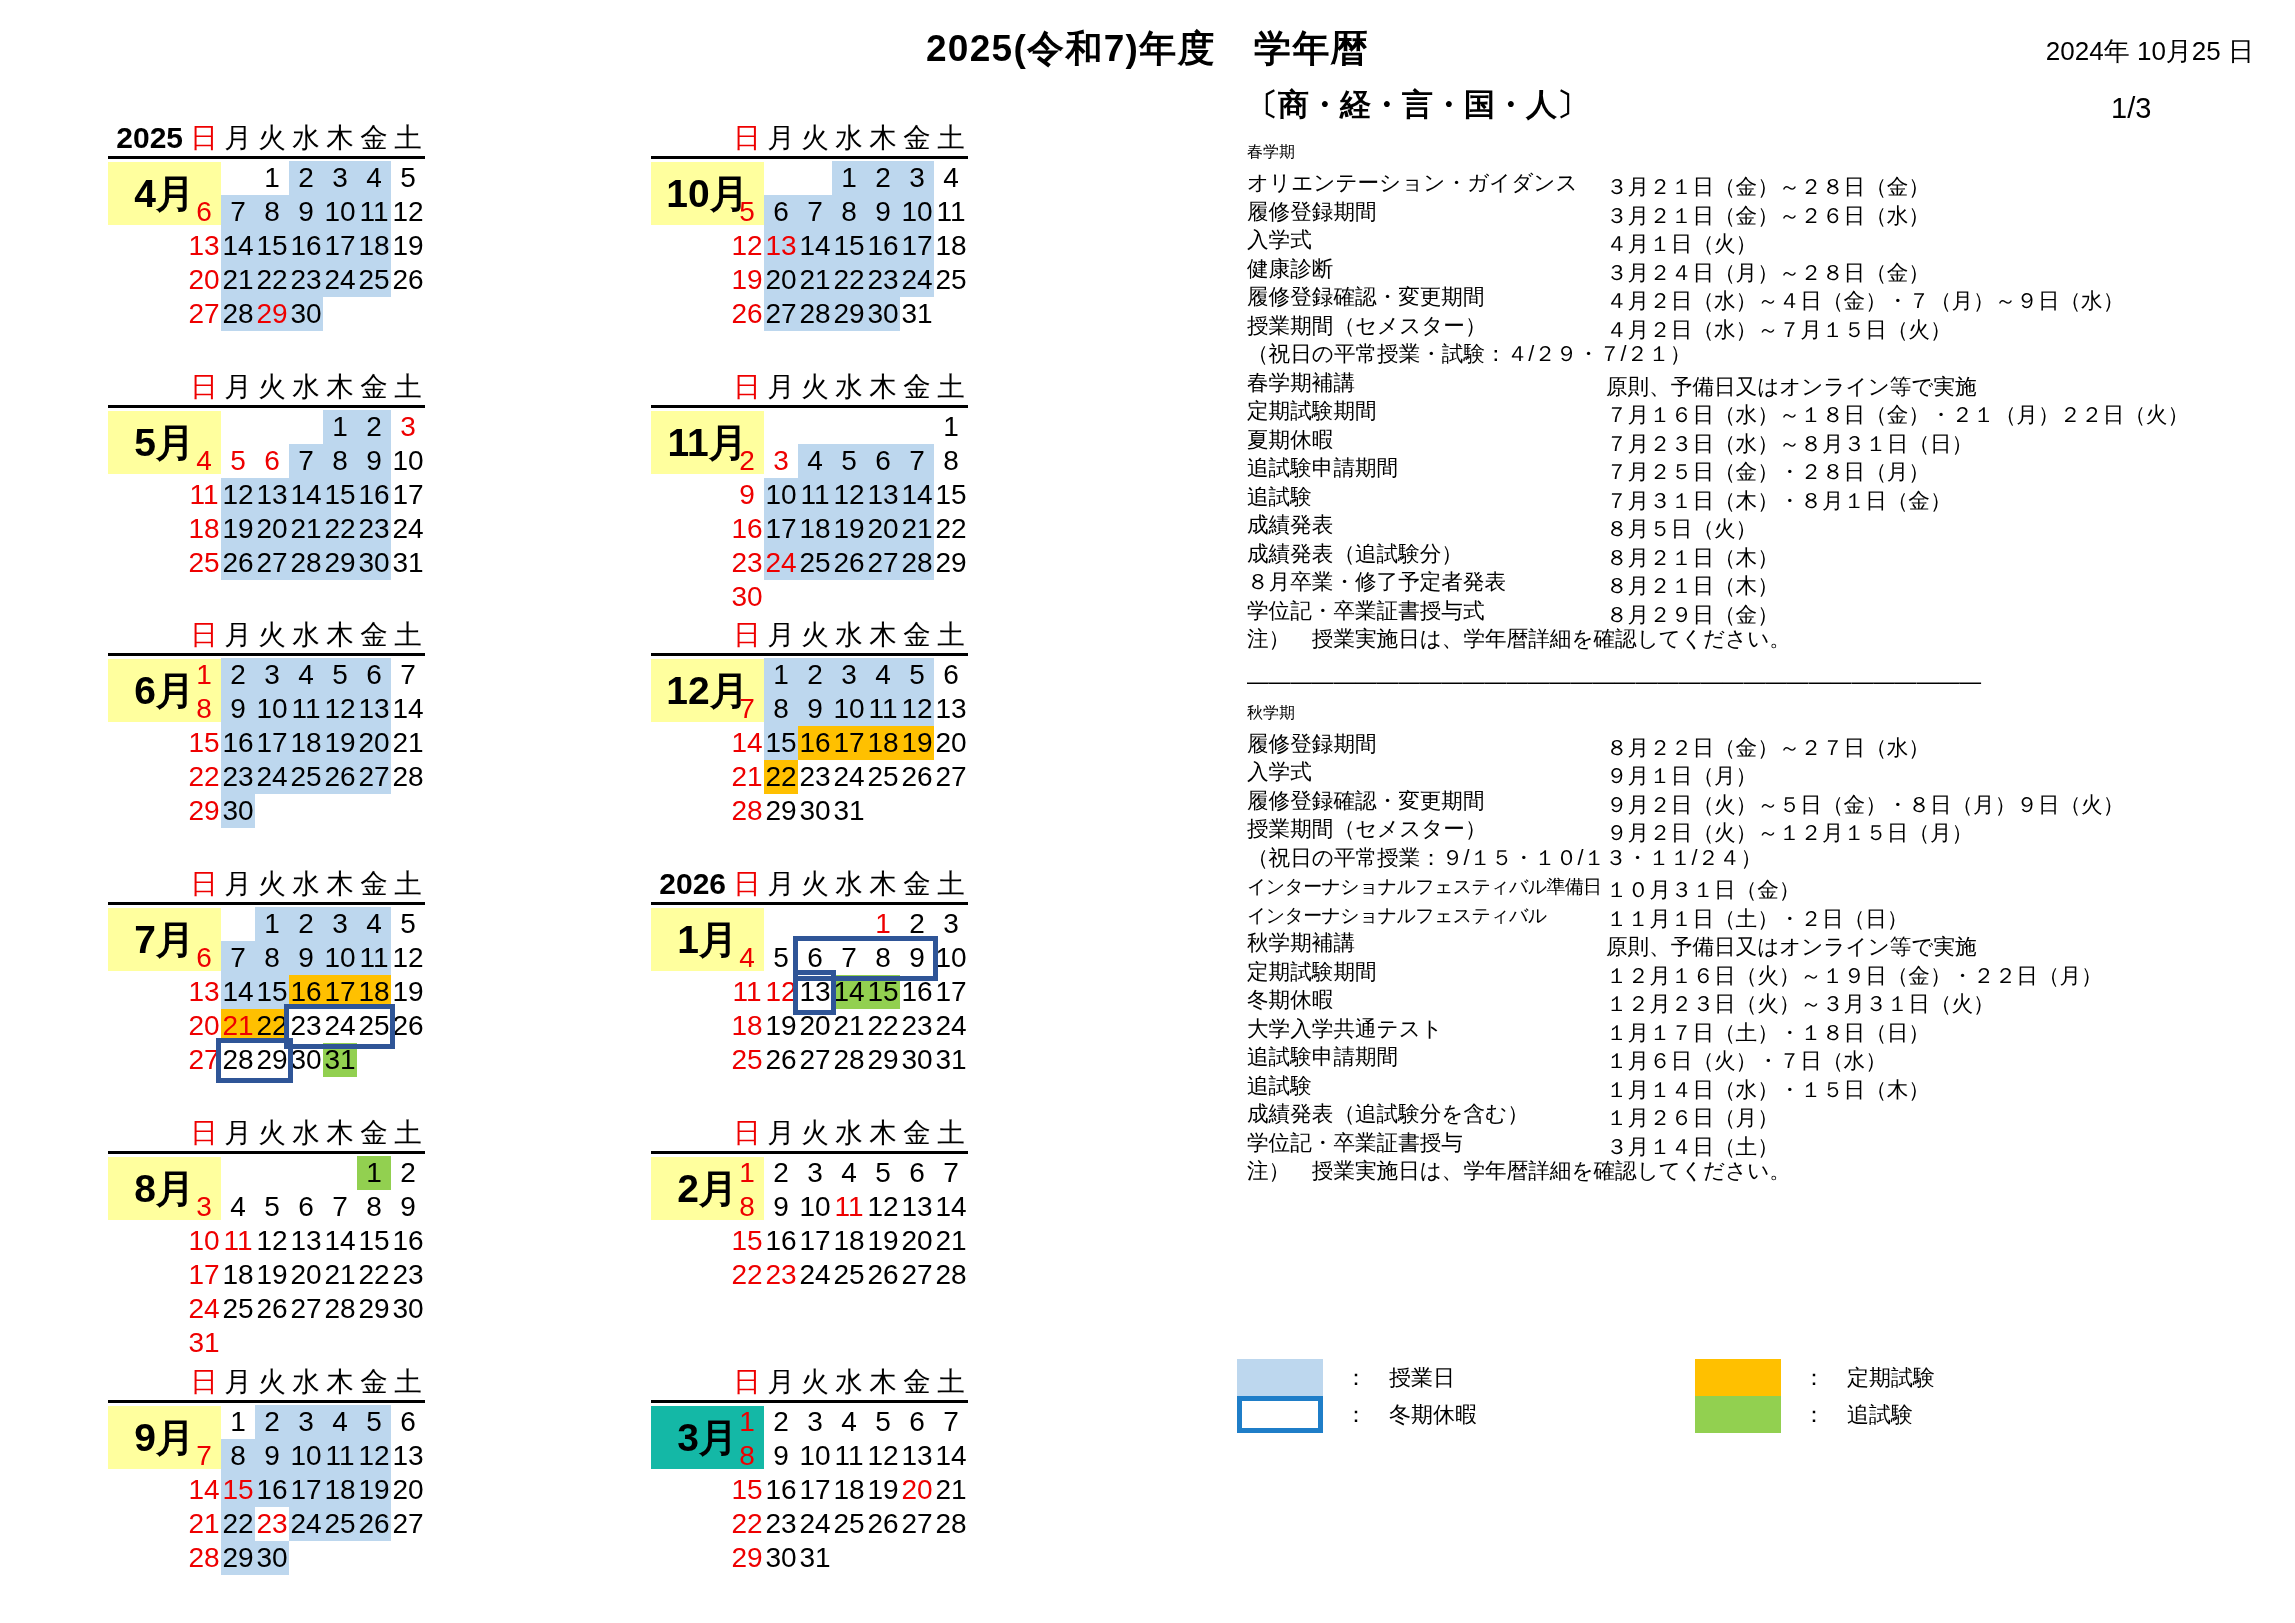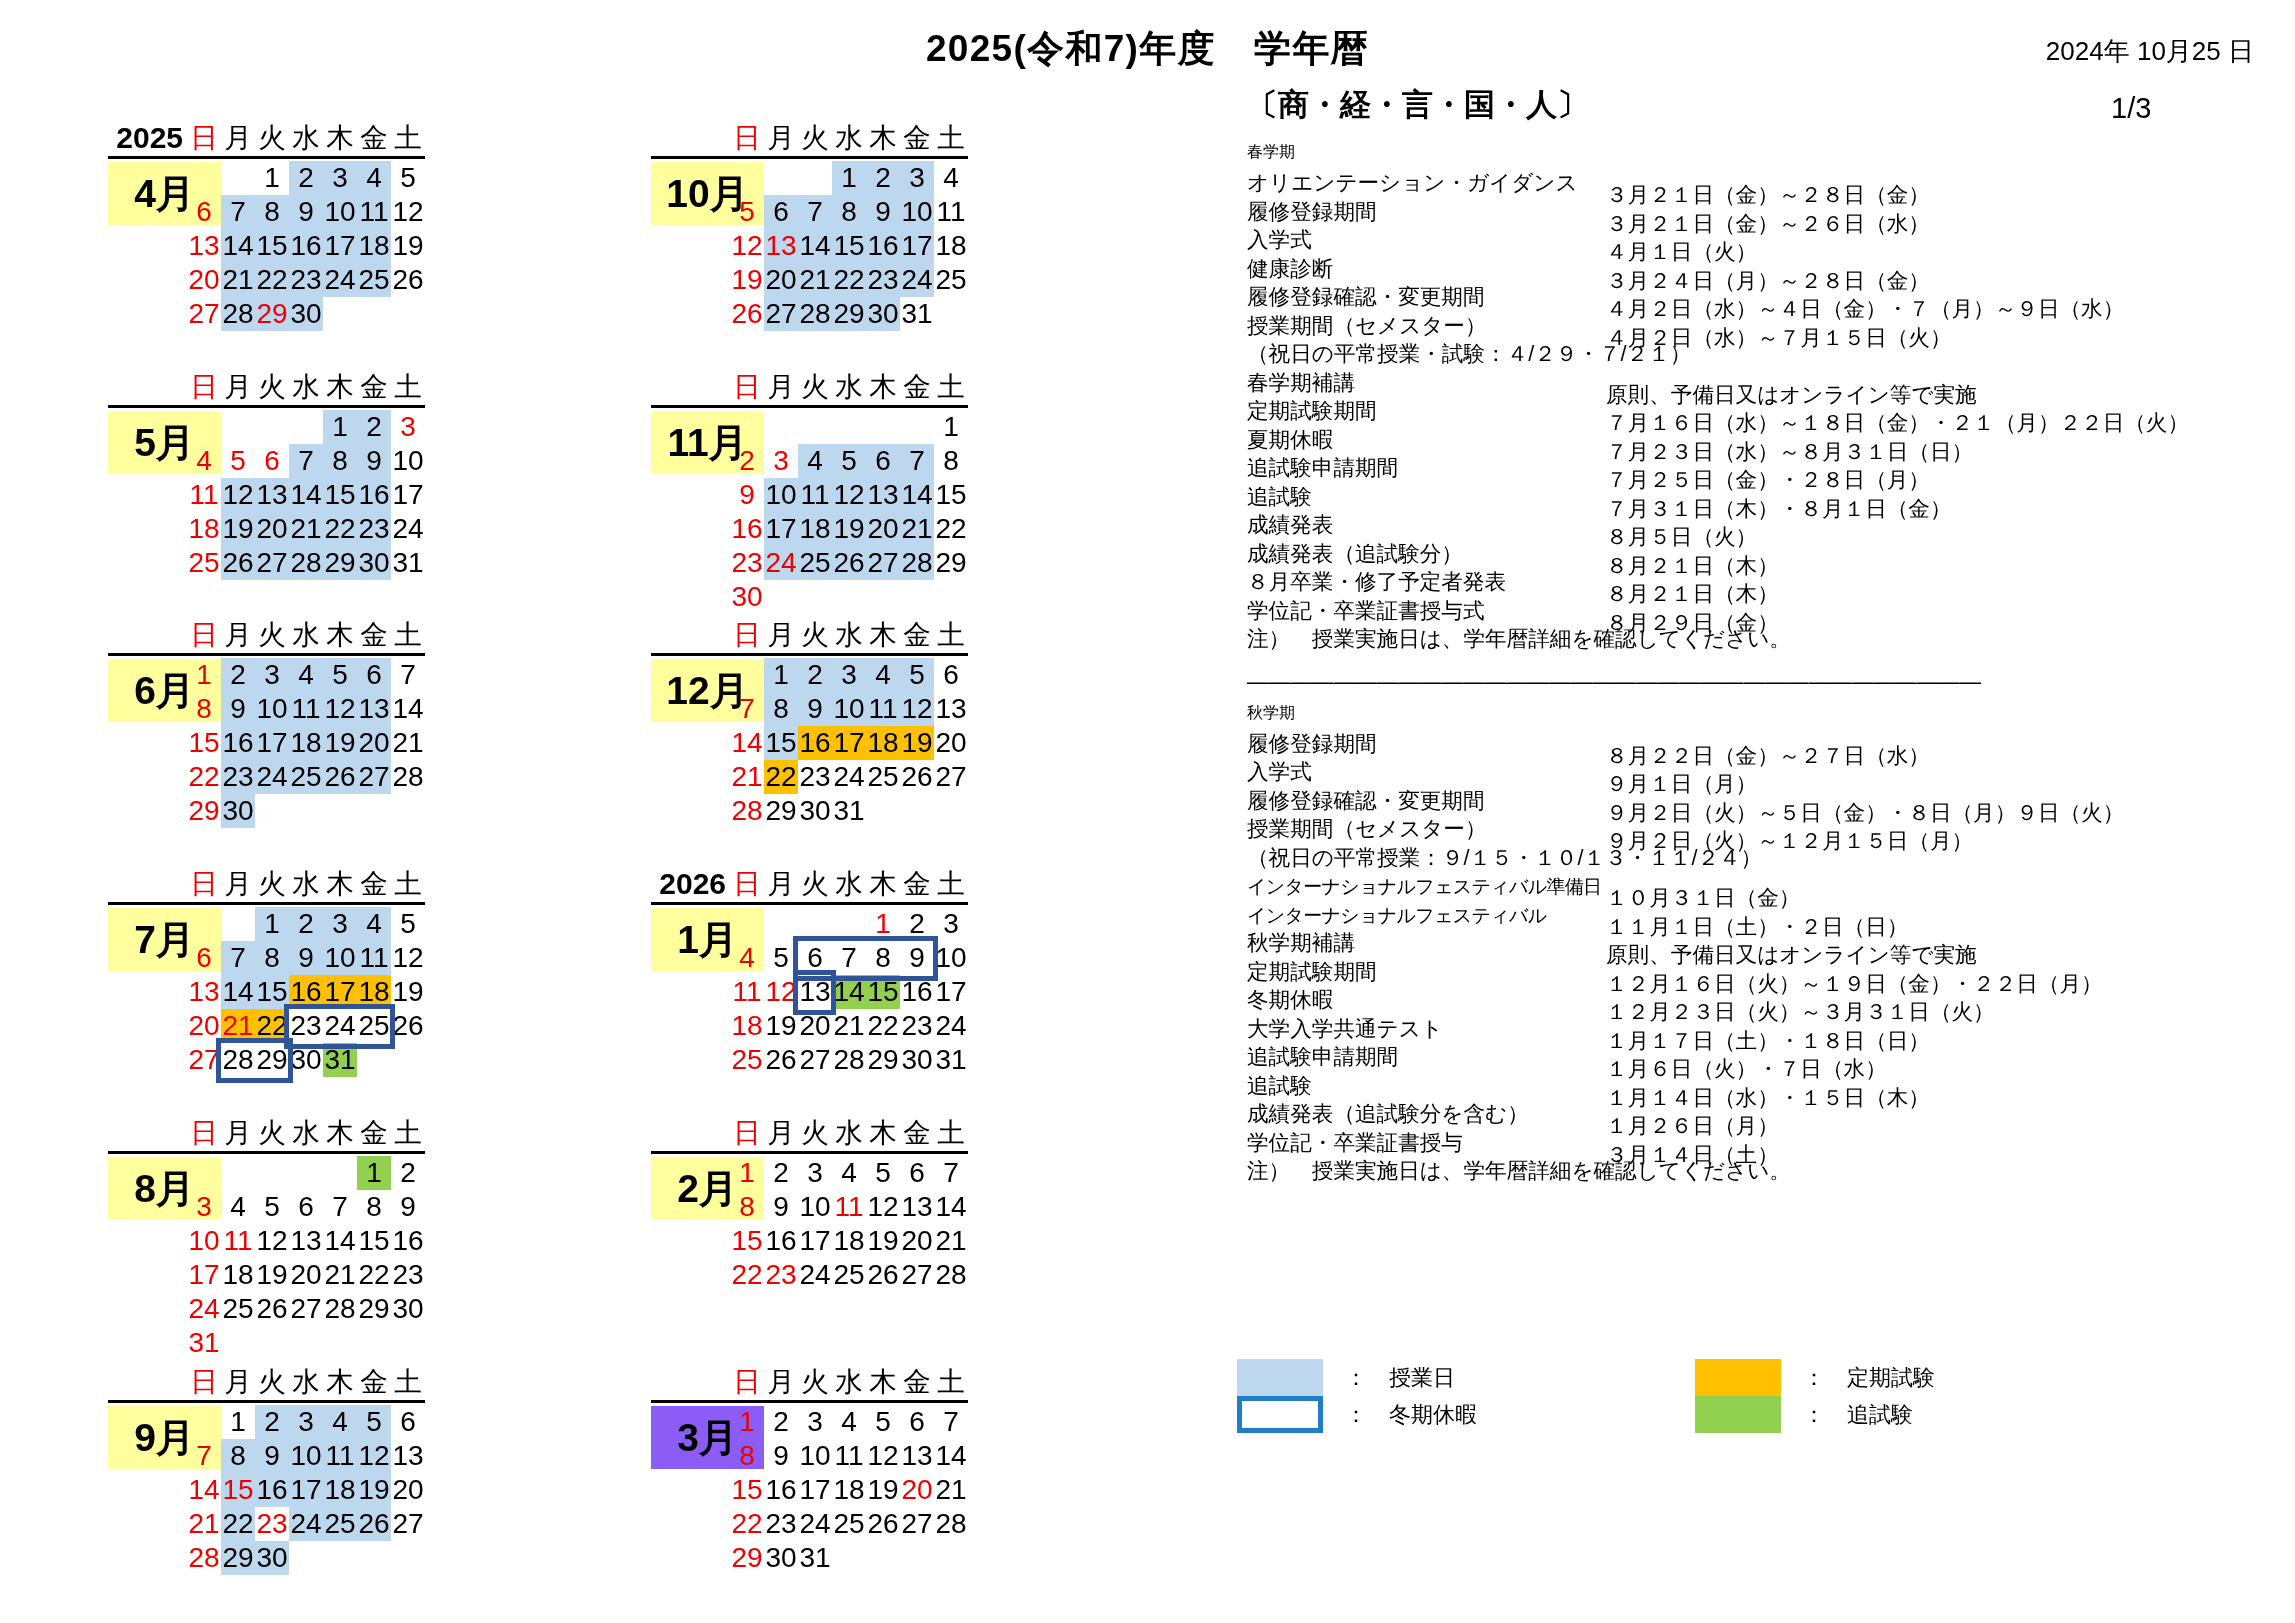--- a/index.html
+++ b/index.html
@@ -33,21 +33,21 @@
   
   .right-panel { position:absolute; left:1247px; top:84px; width:1047px; }
   .dept-row { position:relative; height:51px; }
   .dept { font-size:31px; font-weight:bold; }
   .page-num { position:absolute; left:864px; top:7.9px; font-size:29px; }
   .season-title { font-size:16px; font-weight:normal; height:34px; line-height:34px; }
   .sched-rows {}
   .sched-row { position:relative; height:28.5px; line-height:28.5px; font-size:21.6px;
     white-space:nowrap; }
   .sched-label { display:inline-block; }
-  .sched-value { position:absolute; left:359px; top:12px; }
+  .sched-value { position:absolute; left:359px; top:4px; }
   .sched-row.tight .sched-label { font-size:19px; letter-spacing:-0.7px; }
   .separator { height:29px; line-height:29px; font-size:21.6px; overflow:hidden;
     margin-top:13px; }
   .autumn-title-wrap { margin-top:0; }
 
   
   .legend { position:absolute; left:1237px; top:1359px; width:982px; height:85px; }
   .legend-item { position:absolute; height:37px; }
   .legend-swatch { position:absolute; left:0; top:0; width:86px; height:37px;
     box-sizing:border-box; }
@@ -524,21 +524,21 @@
     </div>
     <div class="month-block" style="left: 543px; top: 1244px;">
       <div class="weekday-cell sun" style="left: 79px;">日</div>
       <div class="weekday-cell" style="left: 113px;">月</div>
       <div class="weekday-cell" style="left: 147px;">火</div>
       <div class="weekday-cell" style="left: 181px;">水</div>
       <div class="weekday-cell" style="left: 215px;">木</div>
       <div class="weekday-cell" style="left: 249px;">金</div>
       <div class="weekday-cell" style="left: 283px;">土</div>
       <div class="month-rule"></div>
-      <div class="month-label" style="background: #8b5cf6;">3月</div>
+      <div class="month-label" style="background: #14b8a6;">3月</div>
       <div class="date-cell red" style="left: 79px; top: 42px;">1</div>
       <div class="date-cell" style="left: 113px; top: 42px;">2</div>
       <div class="date-cell" style="left: 147px; top: 42px;">3</div>
       <div class="date-cell" style="left: 181px; top: 42px;">4</div>
       <div class="date-cell" style="left: 215px; top: 42px;">5</div>
       <div class="date-cell" style="left: 249px; top: 42px;">6</div>
       <div class="date-cell" style="left: 283px; top: 42px;">7</div>
       <div class="date-cell red" style="left: 79px; top: 76px;">8</div>
       <div class="date-cell" style="left: 113px; top: 76px;">9</div>
       <div class="date-cell" style="left: 147px; top: 76px;">10</div>

